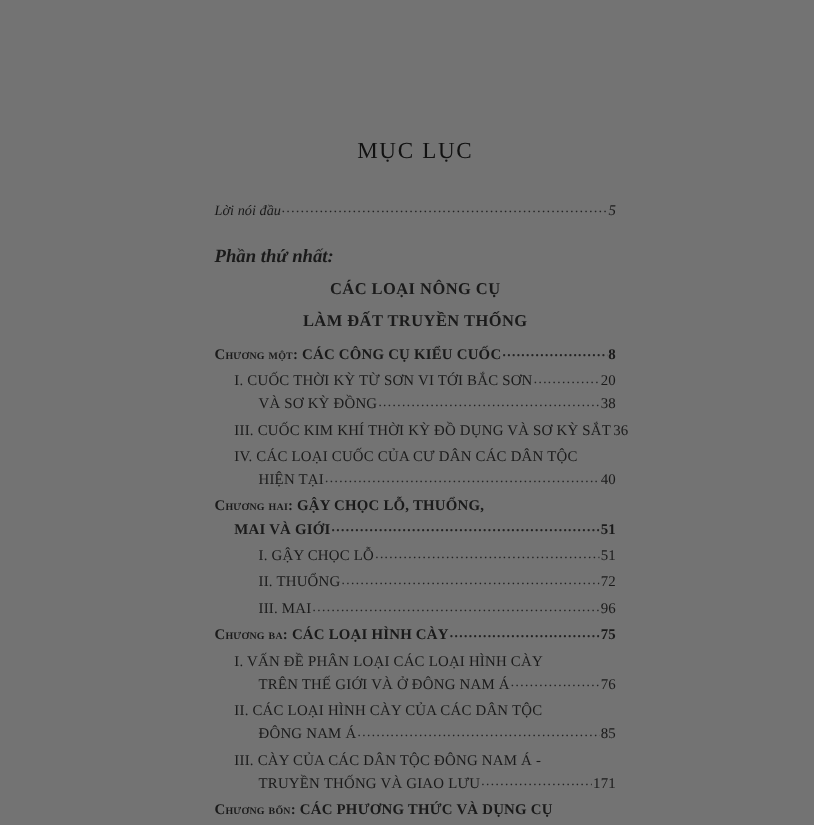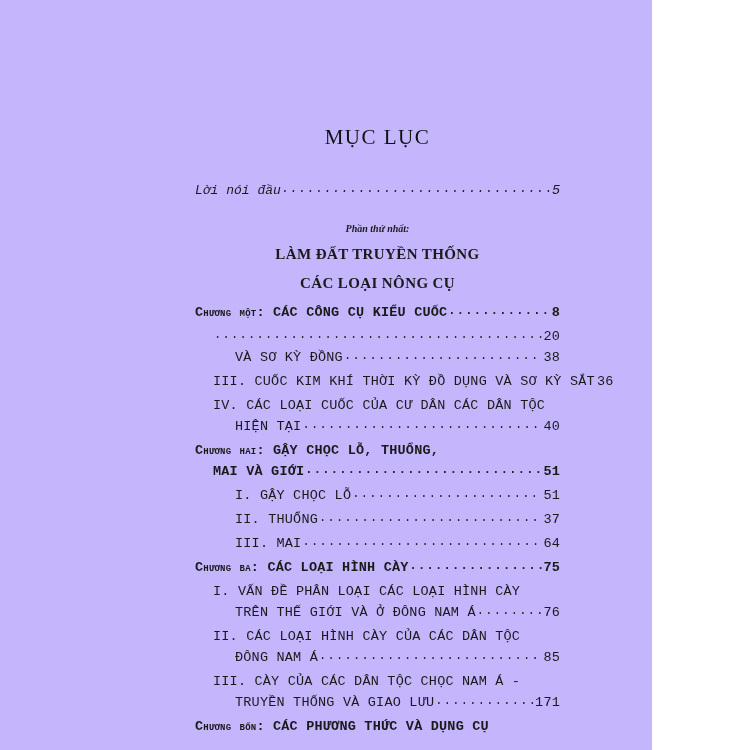--- a/index.html
+++ b/index.html
@@ -9,23 +9,23 @@
   }
   body {
     width: 750px;
     height: 750px;
     font-family: "Liberation Serif", serif;
     color: #1a1a1a;
     overflow: hidden;
   }
   .page {
     position: relative;
-    width: 652px;
+    width: 740px;
     height: 750px;
-    background: #c4b5fd;
+    background: #737373;
   }
   .content {
     position: absolute;
     left: 195px;
     top: 125px;
     width: 365px;
   }
   .toc-title {
     text-align: center;
     font-size: 21px;
@@ -34,21 +34,20 @@
     margin: 0 0 30px 0;
     font-weight: normal;
     color: #111;
   }
   .row {
     display: flex;
     align-items: flex-end;
     font-size: 13.5px;
     line-height: 21px;
     white-space: nowrap;
-    font-family: Liberation Mono, monospace;
   }
   .row .label {
     flex: 0 0 auto;
   }
   .row .dots {
     flex: 1 1 auto;
     overflow: hidden;
     white-space: nowrap;
     letter-spacing: 1.3px;
     font-size: 12px;
@@ -61,24 +60,23 @@
     flex: 0 0 auto;
     text-align: right;
     font-size: 13.5px;
   }
   .preface {
     font-style: italic;
     font-size: 13px;
   }
   .preface .label { font-style: italic; }
   .part-head {
-    text-align: center;
     font-style: italic;
     font-weight: bold;
-    font-size: 10px;
+    font-size: 17px;
     margin-top: 22px;
     margin-bottom: 10px;
   }
   .part-title {
     text-align: center;
     font-variant: small-caps;
     font-weight: bold;
     font-size: 15px;
     line-height: 21px;
     letter-spacing: 0.4px;
@@ -108,30 +106,31 @@
 
     <div class="toc-title">MỤC LỤC</div>
 
     <div class="row preface">
       <span class="label">Lời nói đầu</span>
       <span class="dots">..................................................................................</span>
       <span class="page-num">5</span>
     </div>
 
     <div class="part-head">Phần thứ nhất:</div>
+    <div class="part-title">CÁC LOẠI NÔNG CỤ</div>
     <div class="part-title">LÀM ĐẤT TRUYỀN THỐNG</div>
-    <div class="part-title">CÁC LOẠI NÔNG CỤ</div>
 
     <div id="entries">
         <div class="row chapter rowblock">
           <span class="label">Chương một: CÁC CÔNG CỤ KIỂU CUỐC</span>
           <span class="dots">..........................................................................................................</span>
           <span class="page-num">8</span>
         </div>
         <div class="row entry rowblock lvl1">
+          <span class="label">I.   CUỐC THỜI KỲ TỪ SƠN VI TỚI BẮC SƠN</span>
           <span class="dots">..........................................................................................................</span>
           <span class="page-num">20</span>
         </div>
         <div class="row entry cont">
           <span class="label">VÀ SƠ KỲ ĐỒNG</span>
           <span class="dots">..........................................................................................................</span>
           <span class="page-num">38</span>
         </div>
         <div class="row entry rowblock lvl1">
           <span class="label">III. CUỐC KIM KHÍ THỜI KỲ ĐỒ DỤNG VÀ SƠ KỲ SẮT</span>
@@ -159,26 +158,26 @@
           <span class="page-num">51</span>
         </div>
         <div class="row entry rowblock lvl2">
           <span class="label">I.   GẬY CHỌC LỖ</span>
           <span class="dots">..........................................................................................................</span>
           <span class="page-num">51</span>
         </div>
         <div class="row entry rowblock lvl2">
           <span class="label">II.  THUỔNG</span>
           <span class="dots">..........................................................................................................</span>
-          <span class="page-num">37</span>
+          <span class="page-num">72</span>
         </div>
         <div class="row entry rowblock lvl2">
           <span class="label">III. MAI</span>
           <span class="dots">..........................................................................................................</span>
-          <span class="page-num">64</span>
+          <span class="page-num">96</span>
         </div>
         <div class="row chapter rowblock">
           <span class="label">Chương ba: CÁC LOẠI HÌNH CÀY</span>
           <span class="dots">..........................................................................................................</span>
           <span class="page-num">75</span>
         </div>
         <div class="row entry rowblock lvl1">
           <span class="label">I.   VẤN ĐỀ PHÂN LOẠI CÁC LOẠI HÌNH CÀY</span>
           <span class="dots"></span>
           <span class="page-num"></span>
@@ -192,21 +191,21 @@
           <span class="label">II.  CÁC LOẠI HÌNH CÀY CỦA CÁC DÂN TỘC</span>
           <span class="dots"></span>
           <span class="page-num"></span>
         </div>
         <div class="row entry cont">
           <span class="label">ĐÔNG NAM Á</span>
           <span class="dots">..........................................................................................................</span>
           <span class="page-num">85</span>
         </div>
         <div class="row entry rowblock lvl1">
-          <span class="label">III. CÀY CỦA CÁC DÂN TỘC CHỌC NAM Á -</span>
+          <span class="label">III. CÀY CỦA CÁC DÂN TỘC ĐÔNG NAM Á -</span>
           <span class="dots"></span>
           <span class="page-num"></span>
         </div>
         <div class="row entry cont">
           <span class="label">TRUYỀN THỐNG VÀ GIAO LƯU</span>
           <span class="dots">..........................................................................................................</span>
           <span class="page-num">171</span>
         </div>
         <div class="row chapter rowblock">
           <span class="label">Chương bốn: CÁC PHƯƠNG THỨC VÀ DỤNG CỤ</span>

